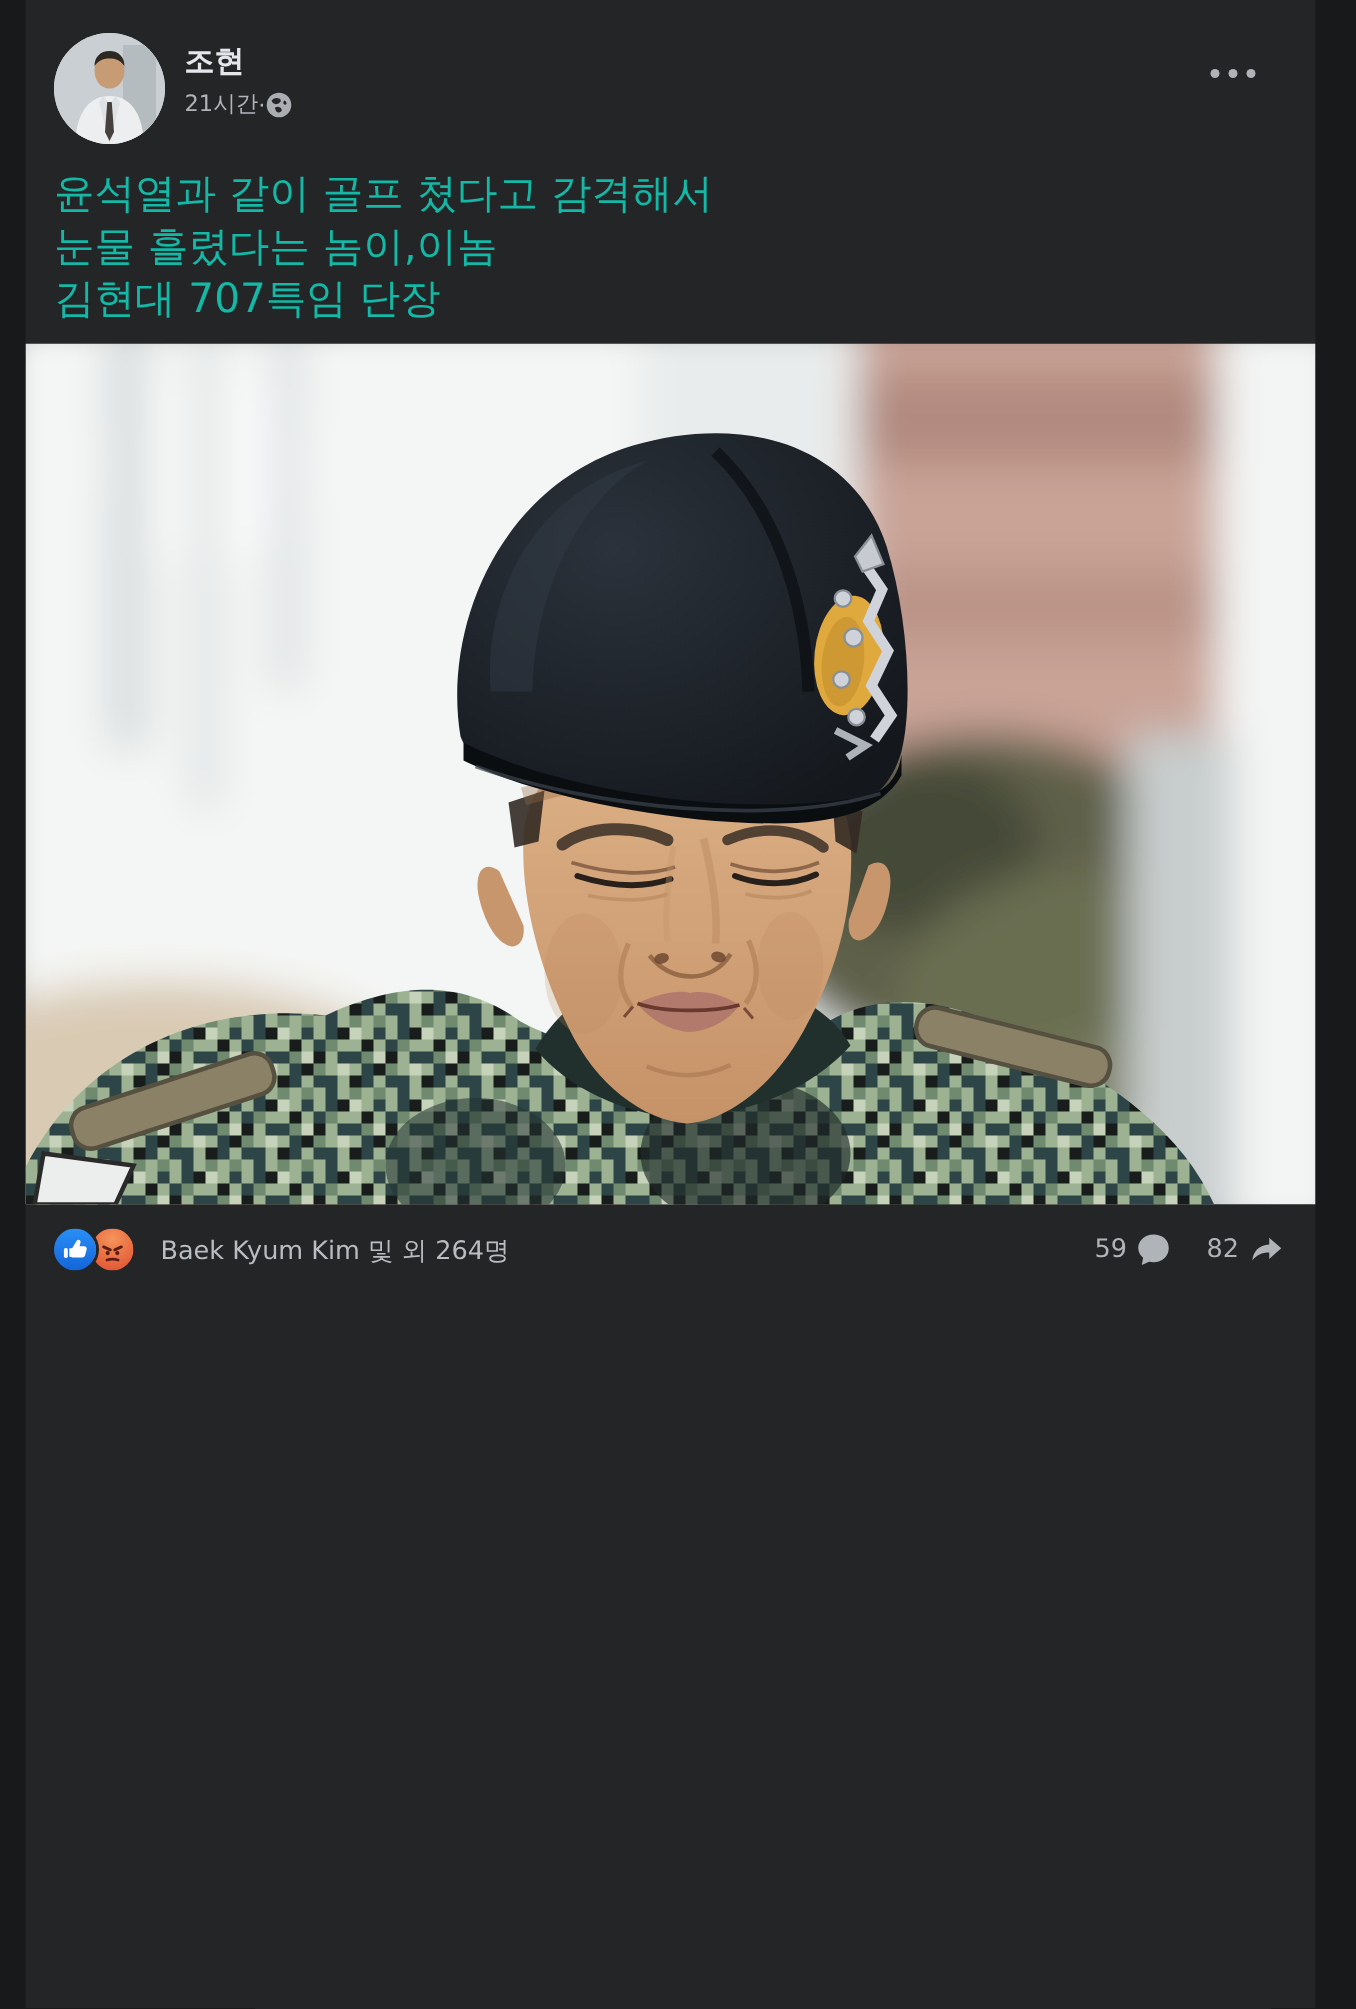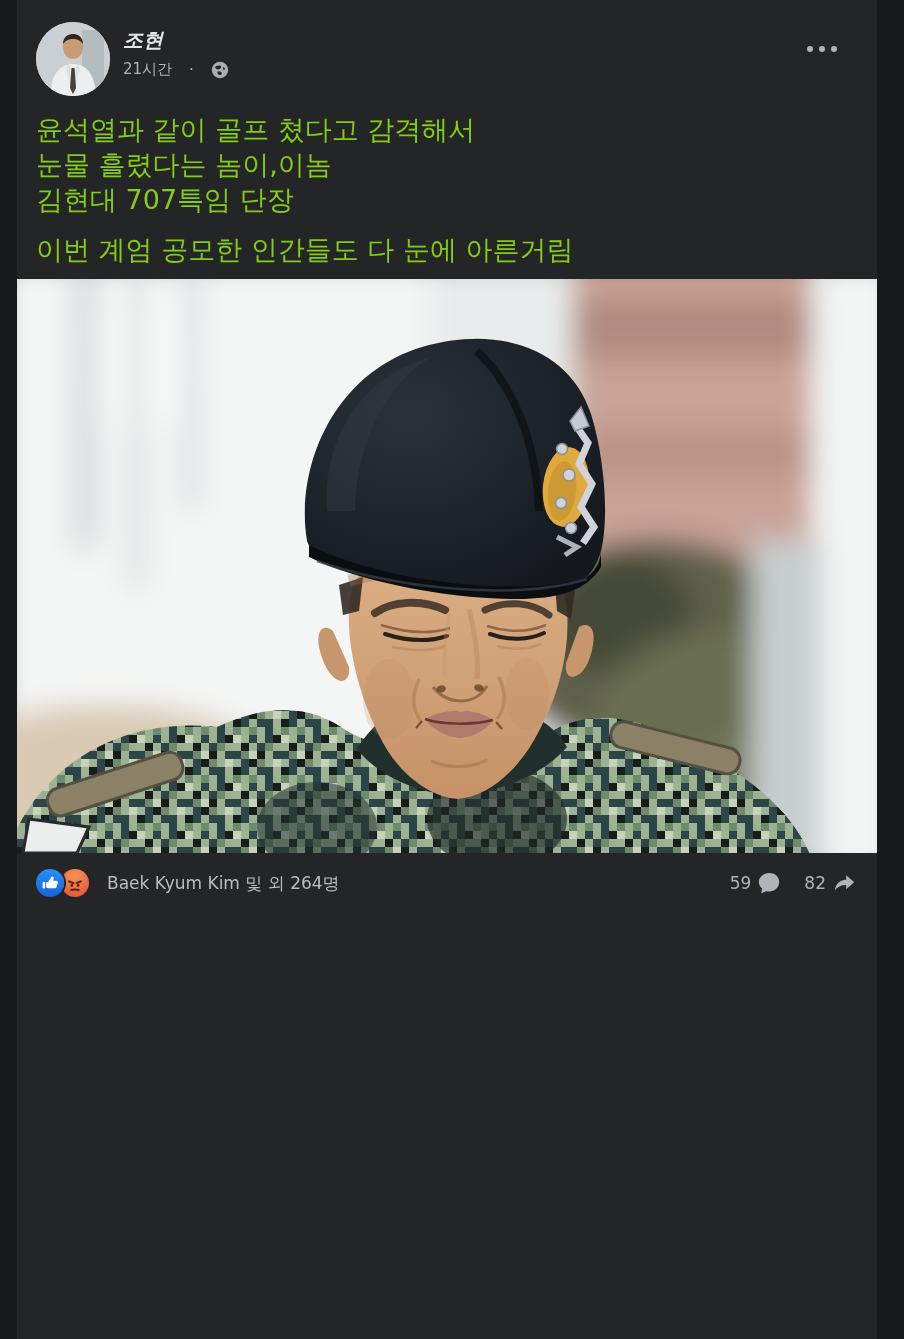--- a/index.html
+++ b/index.html
@@ -5,27 +5,27 @@
   * { margin:0; padding:0; box-sizing:border-box; }
   html,body { background:#18191a; font-family:"DejaVu Sans","Liberation Sans",sans-serif; }
   .stage { position:relative; width:904px; height:1339px; background:#18191a; overflow:hidden; }
   .card { position:absolute; left:17px; top:0; width:860px; height:1339px; background:#242526; }
 
   
   .post-header { display:flex; align-items:flex-start; padding:22px 16px 0 19px; position:relative; }
   .avatar { width:74px; height:74px; border-radius:50%; overflow:hidden; flex:0 0 auto; background:#cfd4d6; cursor:pointer; }
   .avatar svg { display:block; }
   .hdr-info { margin-left:13px; padding-top:6px; }
-  .author { color:#e4e6eb; font-size:20px; font-weight:700; line-height:24px; cursor:pointer;font-style:italic; }
-  .meta { display:flex; align-items:center; gap:17px; margin-top:8px; color:#b0b3b8; font-size:15px; }
+  .author { color:#e4e6eb; font-size:20px; font-weight:700; line-height:24px; cursor:pointer; }
+  .meta { display:flex; align-items:center; gap:0; margin-top:8px; color:#b0b3b8; font-size:15px; }
   .menu-btn { position:absolute; right:32px; top:38px; display:flex; gap:6px; padding:8px; cursor:pointer; }
   .menu-btn i { width:6px; height:6px; border-radius:50%; background:#b0b3b8; }
 
   
-  .post-text { padding:16px 16px 0 19px; color:#84cc16; font-size:27px; line-height:35px; }
+  .post-text { padding:16px 16px 0 19px; color:#14b8a6; font-size:27px; line-height:35px; }
   .para { white-space:pre-wrap; margin-bottom:15px; }
   .para:last-child { margin-bottom:12px; }
 
   
   .post-photo { width:860px; height:574px; overflow:hidden; cursor:pointer; }
   .post-photo svg { display:block; }
 
   
   .engagement { display:flex; align-items:center; padding:16px 20px 12px 19px; }
   .rx-group { display:flex; align-items:center; cursor:pointer; }
@@ -71,21 +71,20 @@
         <i></i>
           <i></i>
           <i></i>
       </div>
     </div>
 
     <div class="post-text">
       <div class="para">윤석열과 같이 골프 쳤다고 감격해서
 눈물 흘렸다는 놈이,이놈
 김현대 707특임 단장</div>
-      <div class="para">이번 계엄 공모한 인간들도 다 눈에 아른거림</div>
     </div>
 
     <div class="post-photo">
       <svg width="860" height="574" viewBox="0 0 860 574">
         <defs>
           <filter id="bgblur" x="-10%" y="-10%" width="120%" height="120%">
               <feGaussianBlur stdDeviation="14"></feGaussianBlur>
             </filter>
           <linearGradient id="skin" x1="0" y1="0" x2="0" y2="1">
             <stop offset="0" stop-color="#ddb187"></stop>

